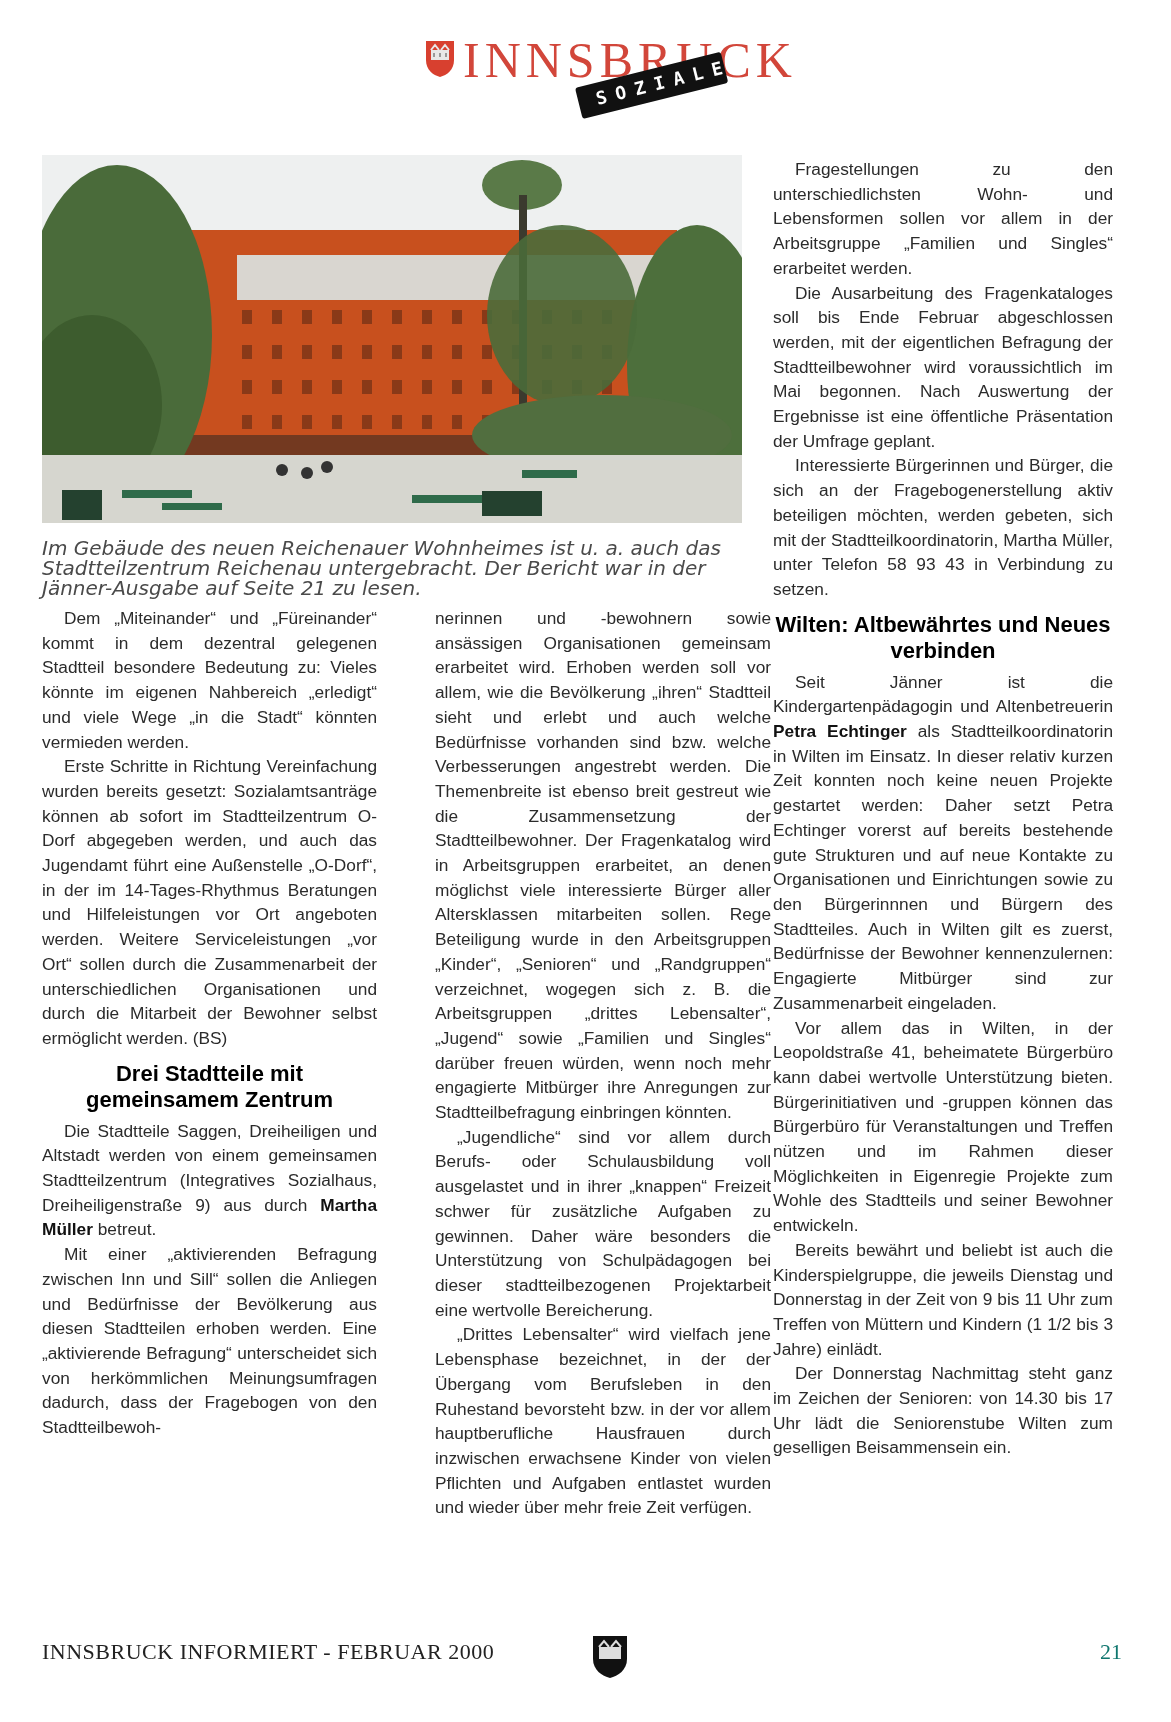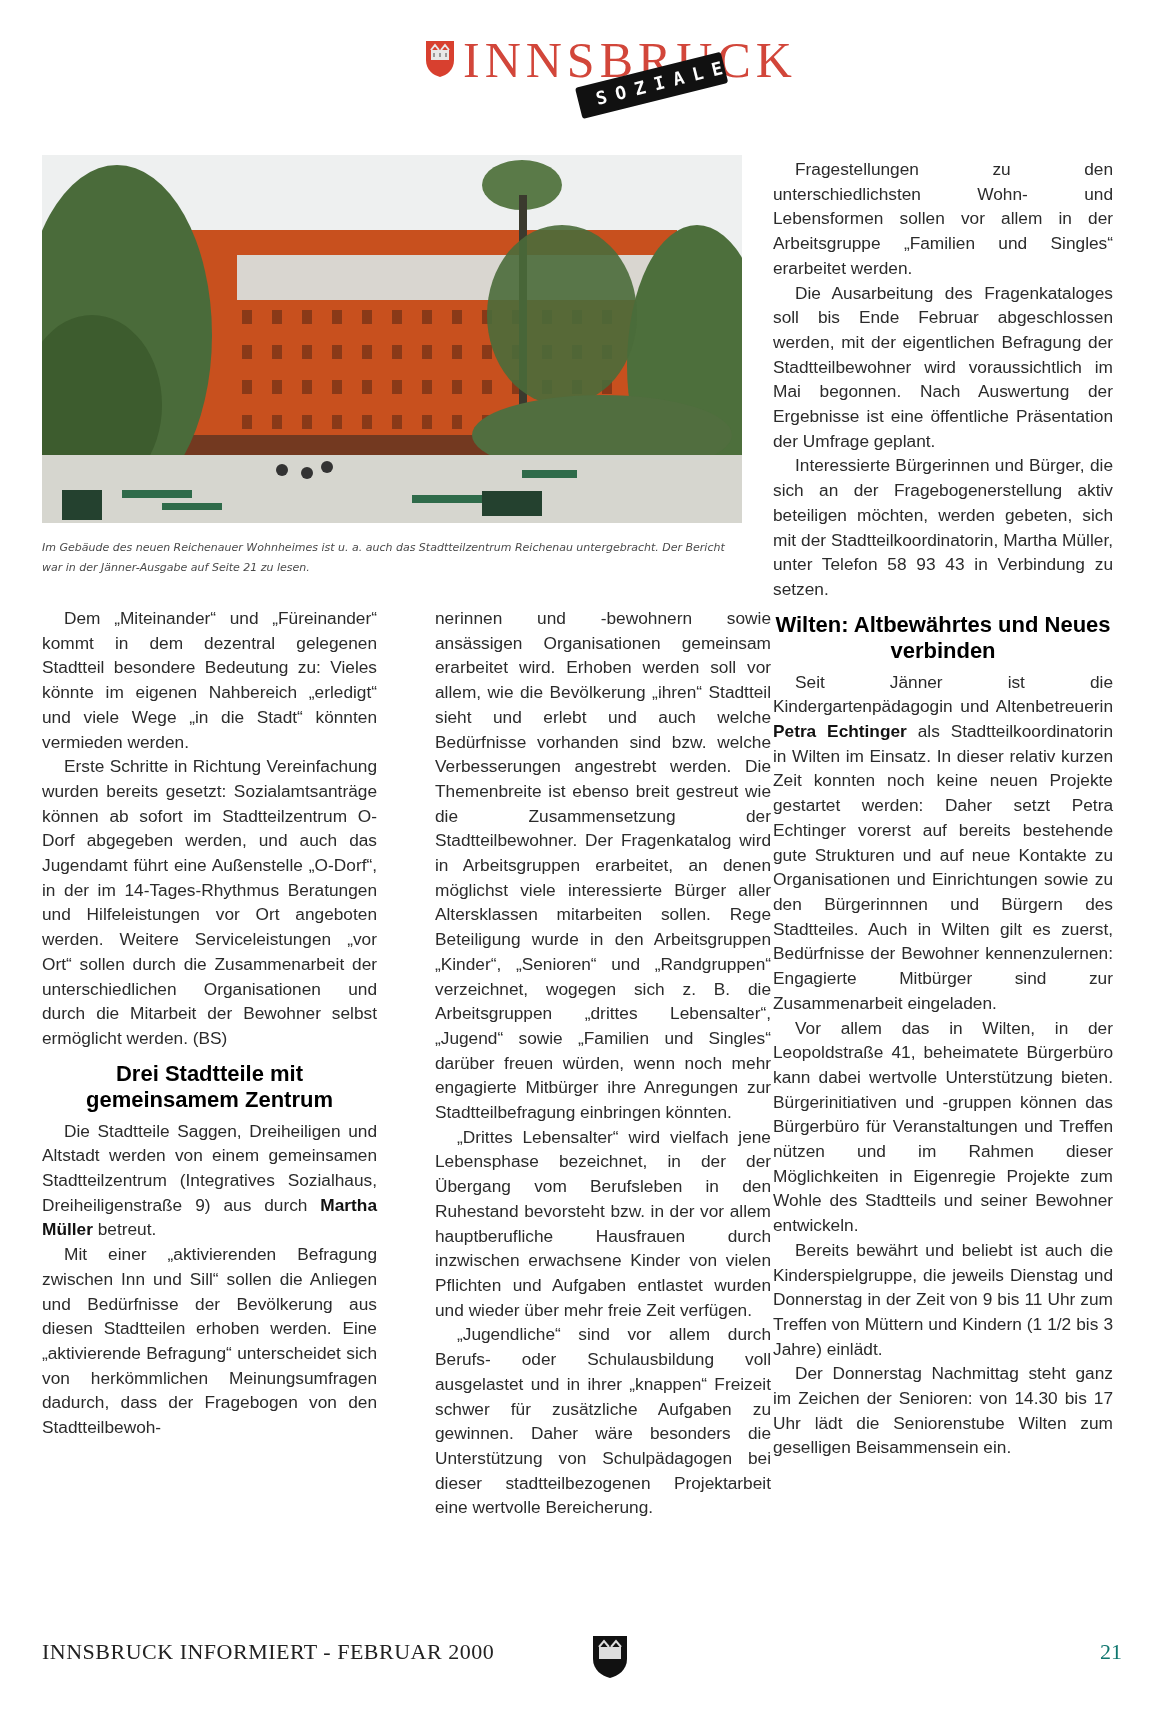--- a/index.html
+++ b/index.html
@@ -7,21 +7,21 @@
 
   .masthead { position:absolute; left:425px; top:34px; width:300px; height:90px; }
   .crest { position:absolute; left:0; top:6px; width:30px; height:38px; }
   .mast-title { position:absolute; left:38px; top:-2px; font-family:"Liberation Serif", serif; font-size:50px; letter-spacing:5px; color:#d2463a; line-height:56px; white-space:nowrap; }
   .mast-sub { position:absolute; left:150px; top:54px; width:150px; height:32px; background:#111; transform:rotate(-14deg); transform-origin:left top; border-radius:3px; }
   .mast-sub span { display:block; color:#fff; font-family:"DejaVu Sans Mono", monospace; font-size:18px; letter-spacing:9px; padding-left:18px; line-height:32px; font-weight:bold; }
 
   .photo { position:absolute; left:42px; top:155px; width:700px; height:368px; overflow:hidden; }
   .photo svg { display:block; width:100%; height:100%; }
 
-  .caption { position:absolute; left:42px; top:538px; width:700px; font-family:"DejaVu Sans", sans-serif; font-style:italic; font-size:11px; line-height:20px; color:#4a4a4a; }
+  .caption { position:absolute; left:42px; top:538px; width:700px; font-family:"DejaVu Sans", sans-serif; font-style:italic; font-size:20px; line-height:20px; color:#4a4a4a; }
 
   .col { position:absolute; font-size:17.3px; line-height:24.7px; text-align:justify; color:#2b2b2b; }
   .col p { margin:0; }
   .col p.ind { text-indent:22px; }
   .col1 { left:42px; top:606px; width:335px; }
   .col2 { left:406px; top:606px; width:336px;margin-left:29px; }
   .col3 { left:773px; top:157px; width:340px; }
   .hl { font-family:"Liberation Sans", sans-serif; font-weight:bold; color:#000000; font-size:22px; line-height:26px; text-align:center; margin:10px 0 6px 0; }
   b { color:#111; }
 
@@ -134,22 +134,22 @@
 <div class="col col1">
   <p class="ind">Dem „Miteinander“ und „Füreinander“ kommt in dem dezentral gelegenen Stadtteil besondere Bedeutung zu: Vieles könnte im eigenen Nahbereich „erledigt“ und viele Wege „in die Stadt“ könnten vermieden werden.</p>
   <p class="ind">Erste Schritte in Richtung Vereinfachung wurden bereits gesetzt: Sozialamtsanträge können ab sofort im Stadtteilzentrum O-Dorf abgegeben werden, und auch das Jugendamt führt eine Außenstelle „O-Dorf“, in der im 14-Tages-Rhythmus Beratungen und Hilfeleistungen vor Ort angeboten werden. Weitere Serviceleistungen „vor Ort“ sollen durch die Zusammenarbeit der unterschiedlichen Organisationen und durch die Mitarbeit der Bewohner selbst ermöglicht werden. (BS)</p>
   <div class="hl">Drei Stadtteile mit gemeinsamem Zentrum</div>
   <p class="ind"><span>Die Stadtteile Saggen, Dreiheiligen und Altstadt werden von einem gemeinsamen Stadtteilzentrum (Integratives Sozialhaus, Dreiheiligenstraße 9) aus durch </span><b>Martha Müller</b><span> betreut.</span></p>
   <p class="ind">Mit einer „aktivierenden Befragung zwischen Inn und Sill“ sollen die Anliegen und Bedürfnisse der Bevölkerung aus diesen Stadtteilen erhoben werden. Eine „aktivierende Befragung“ unterscheidet sich von herkömmlichen Meinungsumfragen dadurch, dass der Fragebogen von den Stadtteilbewoh-</p>
 </div>
 
 <div class="col col2">
   <p>nerinnen und -bewohnern sowie ansässigen Organisationen gemeinsam erarbeitet wird. Erhoben werden soll vor allem, wie die Bevölkerung „ihren“ Stadtteil sieht und erlebt und auch welche Bedürfnisse vorhanden sind bzw. welche Verbesserungen angestrebt werden. Die Themenbreite ist ebenso breit gestreut wie die Zusammensetzung der Stadtteilbewohner. Der Fragenkatalog wird in Arbeitsgruppen erarbeitet, an denen möglichst viele interessierte Bürger aller Altersklassen mitarbeiten sollen. Rege Beteiligung wurde in den Arbeitsgruppen „Kinder“, „Senioren“ und „Randgruppen“ verzeichnet, wogegen sich z. B. die Arbeitsgruppen „drittes Lebensalter“, „Jugend“ sowie „Familien und Singles“ darüber freuen würden, wenn noch mehr engagierte Mitbürger ihre Anregungen zur Stadtteilbefragung einbringen könnten.</p>
+  <p class="ind">„Jugendliche“ sind vor allem durch Berufs- oder Schulausbildung voll ausgelastet und in ihrer „knappen“ Freizeit schwer für zusätzliche Aufgaben zu gewinnen. Daher wäre besonders die Unterstützung von Schulpädagogen bei dieser stadtteilbezogenen Projektarbeit eine wertvolle Bereicherung.</p>
   <p class="ind">„Drittes Lebensalter“ wird vielfach jene Lebensphase bezeichnet, in der der Übergang vom Berufsleben in den Ruhestand bevorsteht bzw. in der vor allem hauptberufliche Hausfrauen durch inzwischen erwachsene Kinder von vielen Pflichten und Aufgaben entlastet wurden und wieder über mehr freie Zeit verfügen.</p>
-  <p class="ind">„Jugendliche“ sind vor allem durch Berufs- oder Schulausbildung voll ausgelastet und in ihrer „knappen“ Freizeit schwer für zusätzliche Aufgaben zu gewinnen. Daher wäre besonders die Unterstützung von Schulpädagogen bei dieser stadtteilbezogenen Projektarbeit eine wertvolle Bereicherung.</p>
 </div>
 
 <div class="col col3">
   <p class="ind">Fragestellungen zu den unterschiedlichsten Wohn- und Lebensformen sollen vor allem in der Arbeitsgruppe „Familien und Singles“ erarbeitet werden.</p>
   <p class="ind">Die Ausarbeitung des Fragenkataloges soll bis Ende Februar abgeschlossen werden, mit der eigentlichen Befragung der Stadtteilbewohner wird voraussichtlich im Mai begonnen. Nach Auswertung der Ergebnisse ist eine öffentliche Präsentation der Umfrage geplant.</p>
   <p class="ind">Interessierte Bürgerinnen und Bürger, die sich an der Fragebogenerstellung aktiv beteiligen möchten, werden gebeten, sich mit der Stadtteilkoordinatorin, Martha Müller, unter Telefon 58 93 43 in Verbindung zu setzen.</p>
   <div class="hl">Wilten: Altbewährtes und Neues verbinden</div>
   <p class="ind"><span>Seit Jänner ist die Kindergartenpädagogin und Altenbetreuerin </span><b>Petra Echtinger</b><span> als Stadtteilkoordinatorin in Wilten im Einsatz. In dieser relativ kurzen Zeit konnten noch keine neuen Projekte gestartet werden: Daher setzt Petra Echtinger vorerst auf bereits bestehende gute Strukturen und auf neue Kontakte zu Organisationen und Einrichtungen sowie zu den Bürgerinnnen und Bürgern des Stadtteiles. Auch in Wilten gilt es zuerst, Bedürfnisse der Bewohner kennenzulernen: Engagierte Mitbürger sind zur Zusammenarbeit eingeladen.</span></p>
   <p class="ind">Vor allem das in Wilten, in der Leopoldstraße 41, beheimatete Bürgerbüro kann dabei wertvolle Unterstützung bieten. Bürgerinitiativen und -gruppen können das Bürgerbüro für Veranstaltungen und Treffen nützen und im Rahmen dieser Möglichkeiten in Eigenregie Projekte zum Wohle des Stadtteils und seiner Bewohner entwickeln.</p>
   <p class="ind">Bereits bewährt und beliebt ist auch die Kinderspielgruppe, die jeweils Dienstag und Donnerstag in der Zeit von 9 bis 11 Uhr zum Treffen von Müttern und Kindern (1 1/2 bis 3 Jahre) einlädt.</p>

